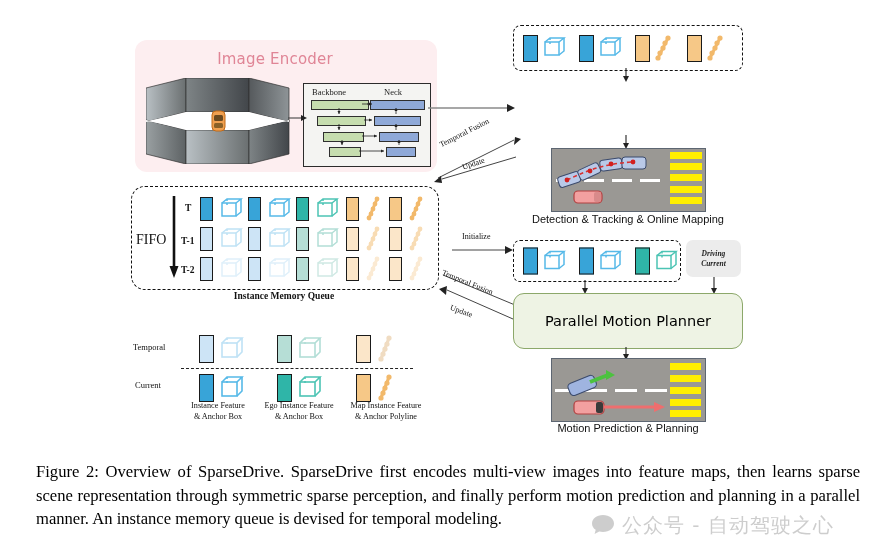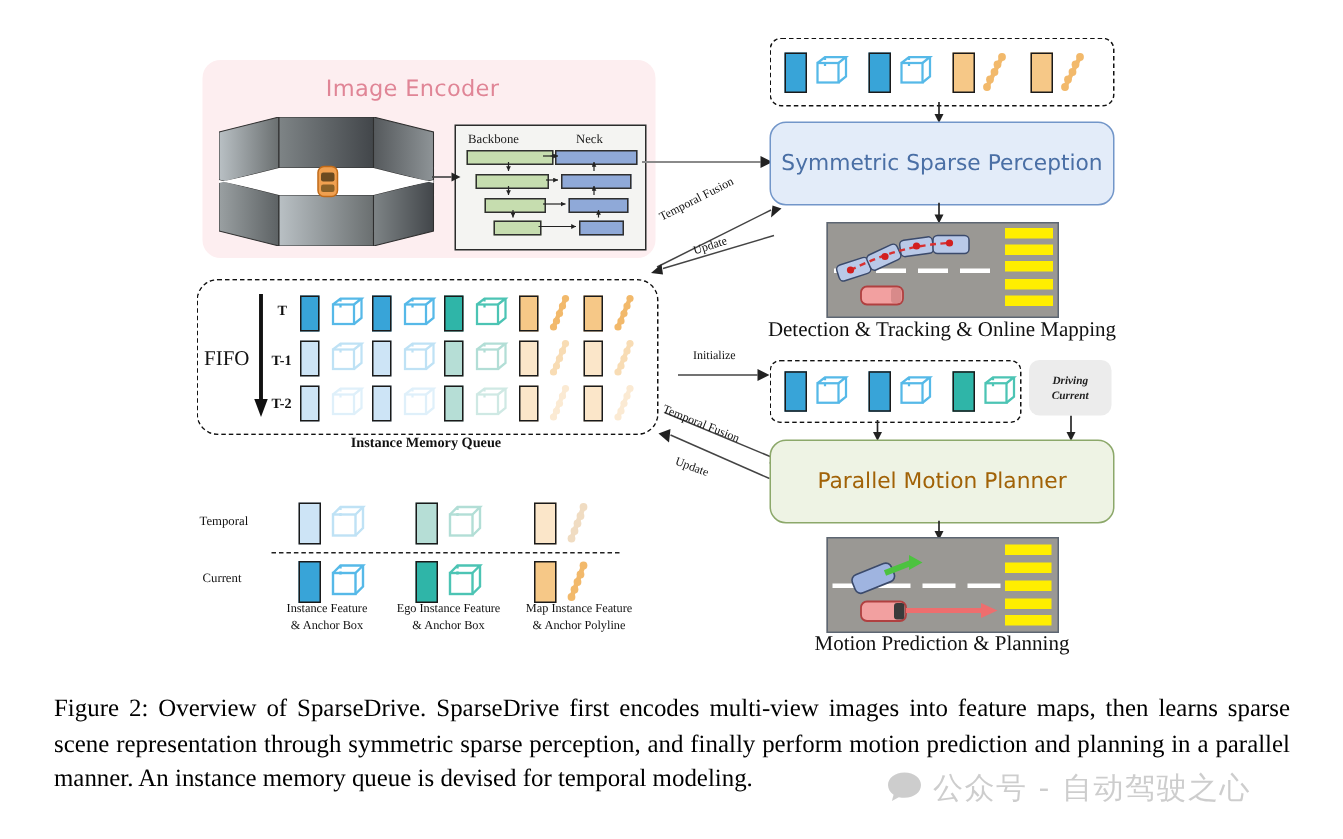--- a/index.html
+++ b/index.html
@@ -36,28 +36,28 @@
   .featrect.teal{background:#2fb5a8;}
   .featrect.orange{background:#f6c887;}
   .pairgap{width:5px;}
 
   
   .procbox{border-radius:11px;display:flex;align-items:center;justify-content:center;
       font-family:"DejaVu Sans",sans-serif;}
   #ssp-box{left:513px;top:81px;width:228px;height:54px;
       background:#e3ecf9;border:1.5px solid #7296c9;color:#4a6fa5;font-size:14.5px;}
   #pmp-box{left:513px;top:293px;width:228px;height:54px;
-      background:#eef3e4;border:1.5px solid #8ca86a;color:#a16207;font-size:14.5px;}
+      background:#eef3e4;border:1.5px solid #8ca86a;color:#000000;font-size:14.5px;}
 
   
   .scene{background:#9a9894;border:1.6px solid #5d6672;}
   #det-scene{left:551px;top:148px;width:153px;height:62px;}
   #mot-scene{left:551px;top:358px;width:153px;height:62px;}
   .scene-cap{position:absolute;width:260px;text-align:center;
-      font-family:Liberation Serif, serif;font-size:14px;color:#111;}
+      font-family:Liberation Sans, sans-serif;font-size:11px;color:#111;}
   .lane-dash{position:absolute;height:2.5px;background:#fff;}
   .cross{position:absolute;background:#ffee00;}
 
   
   #mem-box{left:131px;top:186px;width:306px;height:102px;
       border:1.8px dashed #111;border-radius:14px;background:#fff;}
   #mem-cap{left:131px;top:291px;width:306px;text-align:center;
       font-weight:bold;font-size:9.5px;font-family:"Liberation Serif",serif;}
   .fifo-lbl{position:absolute;font-size:14px;font-family:"Liberation Serif",serif;}
   .trow-lbl{position:absolute;font-weight:bold;font-size:9.5px;font-family:"Liberation Serif",serif;}
@@ -234,23 +234,20 @@
         <path d="M14,4 L4,24" stroke="#f2b96b" stroke-width="3" fill="none"></path>
       </svg>
     </div>
   </div>
 
   <svg class="abs" style="left:620px;top:68px;" width="12" height="14">
     <line x1="6" y1="0" x2="6" y2="9" stroke="#222" stroke-width="1.1"></line>
     <path d="M3,8 L6,14 L9,8 z" fill="#222"></path>
   </svg>
 
-  <div class="abs procbox" id="ssp-box">
-    <span>Symmetric Sparse Perception</span>
-  </div>
 
   <svg class="abs" style="left:620px;top:135px;" width="12" height="14">
     <line x1="6" y1="0" x2="6" y2="9" stroke="#222" stroke-width="1.1"></line>
     <path d="M3,8 L6,14 L9,8 z" fill="#222"></path>
   </svg>
 
   <div class="abs scene" id="det-scene">
     <div class="lane-dash" style="left:4px;top:30px;width:20px;"></div>
     <div class="lane-dash" style="left:32px;top:30px;width:20px;"></div>
     <div class="lane-dash" style="left:60px;top:30px;width:20px;"></div>

